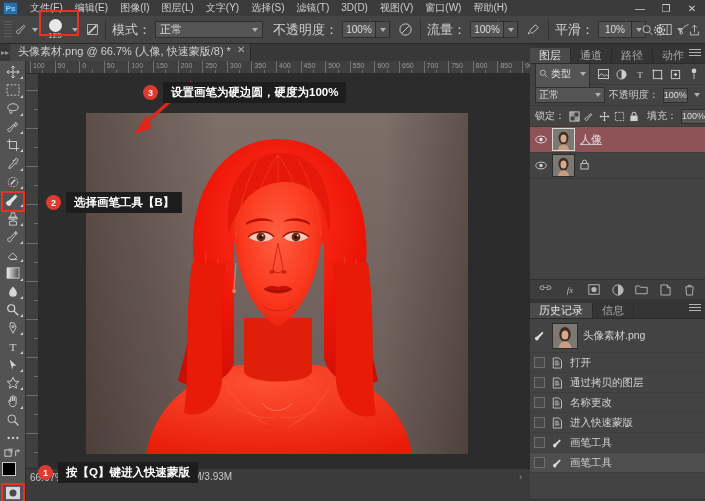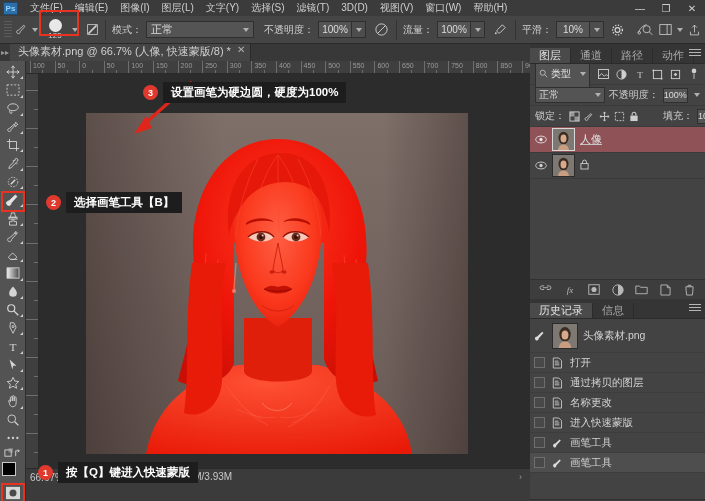--- a/index.html
+++ b/index.html
@@ -48,21 +48,21 @@
   .vsep { width:1px; height:20px; background:#333; margin:0 6px; }
   .brush-preset {
     position:relative; display:flex; flex-direction:column; align-items:center;
     justify-content:center; width:26px; height:24px;
   }
   .brush-dot { width:13px;height:13px;border-radius:50%;background:#e8e8e8; margin-top:-1px;}
   .brush-size { font-size:8px; color:#cfcfcf; line-height:8px; }
   .redbox {
     position:absolute; border:2px solid #e83323; pointer-events:none;
   }
-  .opt-label { font-size:10px; color:#d0d0d0; margin-right:4px; white-space:nowrap;}
+  .opt-label { font-size:13px; color:#d0d0d0; margin-right:4px; white-space:nowrap;}
   .sel-field {
     background:#545454; border:1px solid #2f2f2f; height:17px; display:flex;
     align-items:center; padding:0 4px; color:#dcdcdc; font-size:11px;
   }
   .num-field {
     background:#545454; border:1px solid #2f2f2f; height:17px; width:34px;
     display:flex; align-items:center; justify-content:center;
     color:#dcdcdc; font-size:10px;
   }
   .drop-btn {
@@ -850,21 +850,21 @@
           <svg width="11" height="11" viewBox="0 0 12 12">
               <rect x="1.5" y="1.5" width="9" height="9" fill="none" stroke="#cfcfcf" stroke-dasharray="2 1.4"></rect>
             </svg>
         </span>
         <span class="mini-ico">
           <svg width="10" height="11" viewBox="0 0 11 12">
               <rect x="1.5" y="5" width="8" height="6" fill="#cfcfcf"></rect>
               <path d="M3.4 5V3.4a2.1 2.1 0 0 1 4.2 0V5" fill="none" stroke="#cfcfcf" stroke-width="1.2"></path>
             </svg>
         </span>
-        <span class="lbl" style="margin-left:20px;">填充：</span>
+        <span class="lbl" style="margin-left:4px;">填充：</span>
         <div class="numbox">100%</div>
 
       </div>
 
       <div class="layer-list">
         <div class="layer-row selected">
           <span class="eye">
             <svg width="12" height="9" viewBox="0 0 14 10">
                 <ellipse cx="7" cy="5" rx="6.2" ry="4" fill="none" stroke="#e8e8e8"></ellipse>
                 <circle cx="7" cy="5" r="1.9" fill="#e8e8e8"></circle>

